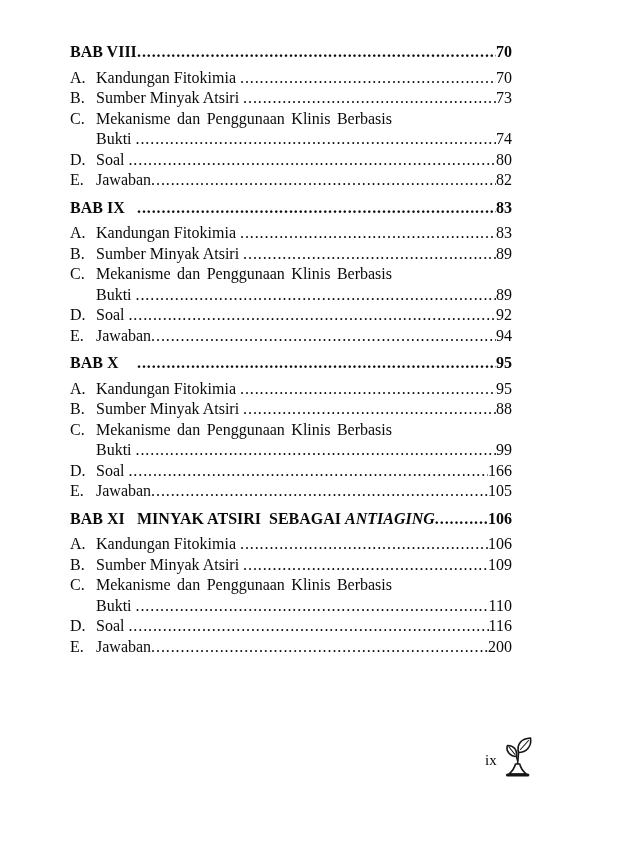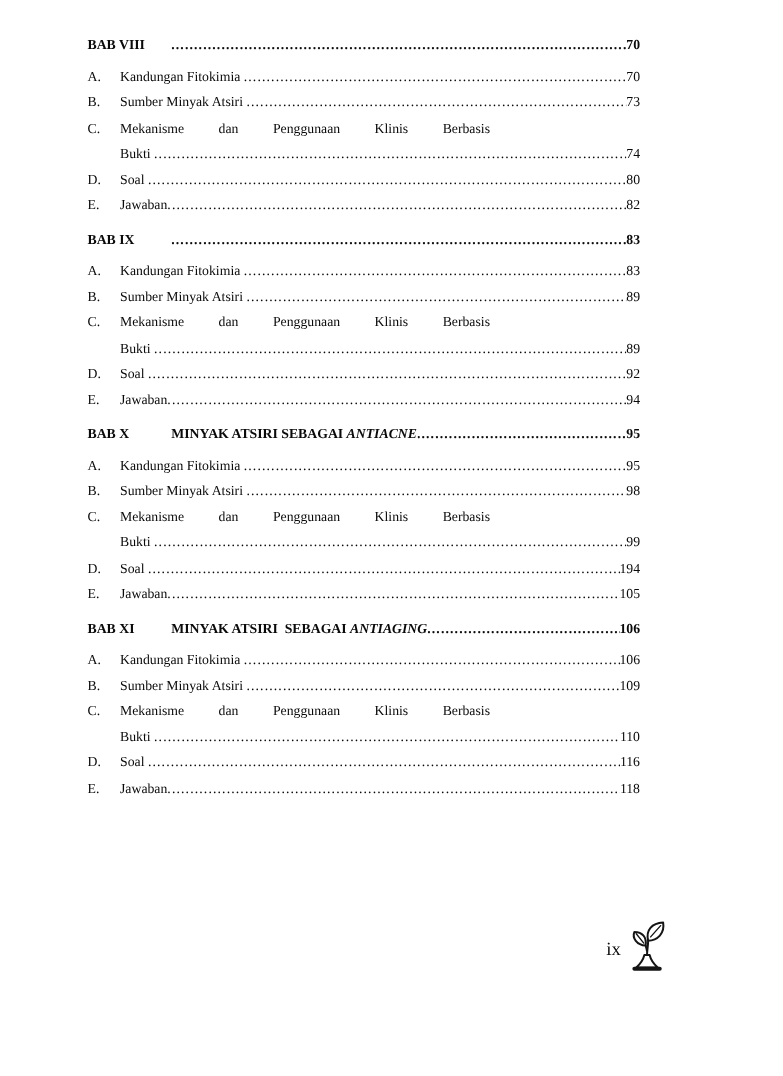--- a/index.html
+++ b/index.html
@@ -11,23 +11,23 @@
     position: relative;
     overflow: hidden;
   }
   .page {
     position: absolute; left: 0; top: 0;
     width: 626px; height: 861px;
     background: #ffffff;
   }
   .toc {
     position: absolute;
-    left: 70px; top: 26px;
+    left: 70px; top: 42px;
     width: 442px;
-    font-size: 11px;
+    font-size: 16px;
     line-height: 20.5px;
   }
   .chapter { margin-bottom: 7px; }
   .row { display: flex; align-items: baseline; }
   .heading { font-weight: bold; margin-bottom: 5px; }
   .label { flex: none; width: 67px; white-space: pre; }
   .title { flex: none; white-space: pre; }
   .letter { flex: none; width: 26px; white-space: pre; }
   .text { flex: none; white-space: pre; }
   .justify {
@@ -143,52 +143,51 @@
             <span class="letter">E.</span>
             <span class="text">Jawaban</span>
             <span class="leader"><span class="dotrun">................................................................................................................................................................</span></span>
             <span class="pageno">94</span>
           </div>
         </div>
       </section>
       <section class="chapter">
         <div class="row heading">
           <span class="label">BAB X</span>
-          <span class="title"><span>MINYAK ATSIRI SEBAGAI </span><i>ANTIACNE</i></span>
           <span class="leader"><span class="dotrun">................................................................................................................................................................</span></span>
           <span class="pageno">95</span>
         </div>
         <div class="items">
           <div class="row item">
             <span class="letter">A.</span>
             <span class="text">Kandungan Fitokimia </span>
             <span class="leader"><span class="dotrun">................................................................................................................................................................</span></span>
             <span class="pageno">95</span>
           </div>
           <div class="row item">
             <span class="letter">B.</span>
             <span class="text">Sumber Minyak Atsiri </span>
             <span class="leader"><span class="dotrun">................................................................................................................................................................</span></span>
-            <span class="pageno">98</span>
+            <span class="pageno">88</span>
           </div>
           <div class="row item">
             <span class="letter">C.</span>
             <span class="justify">Mekanisme dan Penggunaan Klinis Berbasis</span>
           </div>
           <div class="row item">
             <span class="letter"></span>
             <span class="text">Bukti </span>
             <span class="leader"><span class="dotrun">................................................................................................................................................................</span></span>
             <span class="pageno">99</span>
           </div>
           <div class="row item">
             <span class="letter">D.</span>
             <span class="text">Soal </span>
             <span class="leader"><span class="dotrun">................................................................................................................................................................</span></span>
-            <span class="pageno">194</span>
+            <span class="pageno">166</span>
           </div>
           <div class="row item">
             <span class="letter">E.</span>
             <span class="text">Jawaban</span>
             <span class="leader"><span class="dotrun">................................................................................................................................................................</span></span>
             <span class="pageno">105</span>
           </div>
         </div>
       </section>
       <section class="chapter">
@@ -224,21 +223,21 @@
           <div class="row item">
             <span class="letter">D.</span>
             <span class="text">Soal </span>
             <span class="leader"><span class="dotrun">................................................................................................................................................................</span></span>
             <span class="pageno">116</span>
           </div>
           <div class="row item">
             <span class="letter">E.</span>
             <span class="text">Jawaban</span>
             <span class="leader"><span class="dotrun">................................................................................................................................................................</span></span>
-            <span class="pageno">118</span>
+            <span class="pageno">200</span>
           </div>
         </div>
       </section>
     </main>
 
   <span class="folio">ix</span>
 
   <svg class="seedling" width="33" height="44" viewBox="0 0 33 44" aria-hidden="true">
     <g fill="none" stroke="#151515" stroke-width="1.6" stroke-linejoin="round" stroke-linecap="round">
       <path d="M16.5 16.5 C14.5 8 19.5 2.5 28.5 2 C30 10.5 24 16.5 16.5 16.5 Z" fill="#ffffff"></path>

